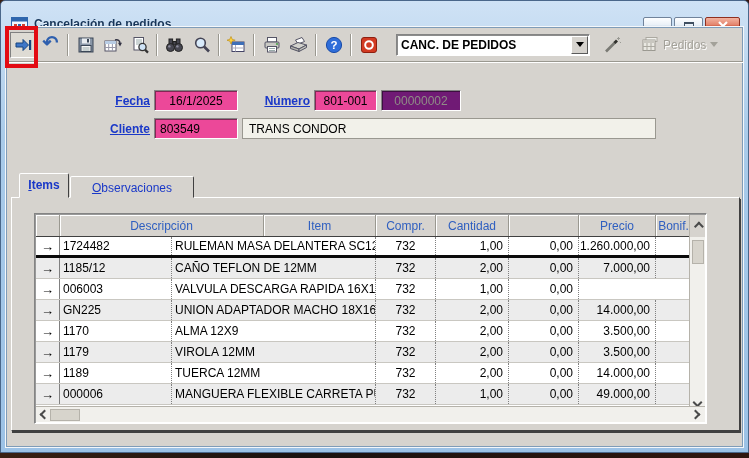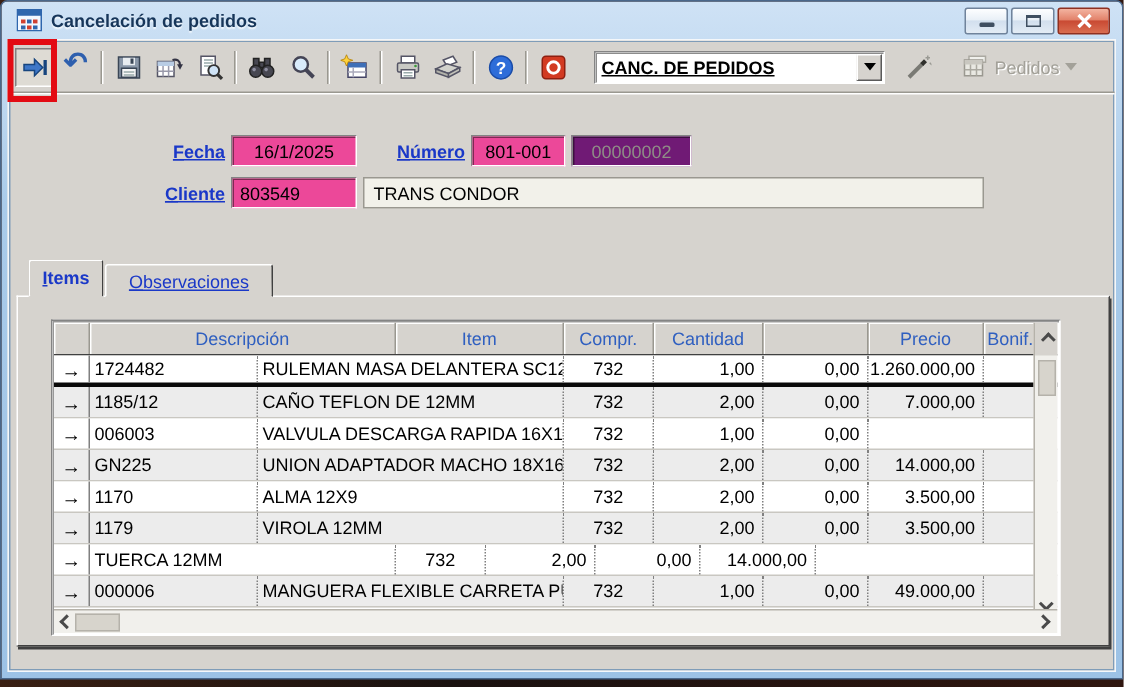--- a/index.html
+++ b/index.html
@@ -2,21 +2,21 @@
 <html><head>
 <meta charset="utf-8">
 <style>
   * { box-sizing: border-box; margin: 0; padding: 0; }
   html,body { width:749px; height:458px; overflow:hidden; }
   body { font-family:"Liberation Sans", sans-serif; background:linear-gradient(90deg,#3a2013,#1a1210 40%,#30160f); position:relative; }
 
   
   .frame { position:absolute; left:0; top:0; width:749px; height:453px;
     background:linear-gradient(#cfe2f5,#a9cbea 30%,#9cc2e6); border:1px solid #4a678a; border-radius:5px 5px 0 0; }
-  .titlebar { position:absolute; left:0; right:0; top:0; height:25px; display:flex; align-items:center; padding:0 8px; }
+  .titlebar { position:absolute; left:0; right:0; top:0; height:25px; display:flex; align-items:flex-start; padding:16px 8px; }
   .title-icon { width:17px; height:15px; margin:0 6px 0 2px; flex:0 0 auto; }
   .title-text { font-size:12px; font-weight:bold; color:#17365a; text-shadow:0 1px 1px rgba(255,255,255,.8); }
   .caption-btns { margin-left:auto; display:flex; gap:2px; }
   .cap { width:29px; height:18px; border:1px solid #70839b; border-radius:2px;
     background:linear-gradient(#fdfeff,#e9f0f7 45%,#d2dfee 50%,#e3ecf5); display:flex; align-items:center; justify-content:center; }
   .cap.close { width:35px; background:linear-gradient(#f3b3a0,#e2826a 45%,#c94a33 50%,#d96d50); border-color:#8f3020; }
   .glyph-min { width:10px; height:3px; background:#3f4f61; border-radius:1px; margin-top:6px; }
   .glyph-max { width:10px; height:8px; border:1px solid #3f4f61; border-top:2px solid #3f4f61; background:transparent; }
 
   .content { position:absolute; left:4px; right:4px; top:25px; bottom:4px; background:#d6d3ce;
@@ -24,21 +24,21 @@
 
   
   .toolbar { position:relative; height:34px; display:flex; align-items:center; padding:0 4px;
     border-bottom:1px solid #9a9890; box-shadow:0 1px 0 #ffffff; }
   .tb-btn { width:27px; height:26px; display:flex; align-items:center; justify-content:center; border:1px solid transparent; flex:0 0 auto; }
   .tb-btn.pressed { border-color:#808080 #ffffff #ffffff #808080; background:#dedbd4; }
   .tb-sep { width:2px; height:22px; border-left:1px solid #9a9890; border-right:1px solid #ffffff; margin:0 3px; flex:0 0 auto; }
   .glyph-undo { font-size:19px; font-weight:bold; color:#2e5fae; line-height:1; transform:translateY(-2px); }
   .combo { margin-left:14px; width:194px; height:22px; background:#fff; display:flex; align-items:center;
     border:1px solid; border-color:#848484 #fff #fff #848484; box-shadow:inset 1px 1px 0 rgba(0,0,0,.45); flex:0 0 auto; }
-  .combo-text { flex:1; font-size:12px; font-weight:bold; color:#000; padding:0 4px; white-space:nowrap; overflow:hidden;text-decoration:underline; }
+  .combo-text { flex:1; font-size:12px; font-weight:bold; color:#000; padding:0 4px; white-space:nowrap; overflow:hidden; }
   .combo-btn { width:17px; height:18px; margin-right:1px; background:#d6d3ce; border:1px solid; border-color:#fff #5a5a5a #5a5a5a #fff;
     display:flex; align-items:center; justify-content:center; }
   .tri-down { width:0; height:0; border-left:4px solid transparent; border-right:4px solid transparent; border-top:5px solid #000; }
   .pedidos-btn { display:flex; align-items:center; gap:4px; margin-left:12px; height:24px; padding:0 4px; flex:0 0 auto; }
   .pedidos-label { font-size:12px; color:#a3a199; text-shadow:1px 1px 0 #fff; }
   .tri-down.disabled { border-top-color:#a3a199; }
 
   
   .annotation-box { position:absolute; left:-1px; top:-2px; width:33px; height:42px; border:4px solid #e30b13; z-index:50; pointer-events:none; }
 
@@ -272,21 +272,21 @@
 
     <div class="form-label" style="left:240px; top:67px; width:64px;">Número</div>
     <div class="field" style="left:308px; top:63px; width:63px;">801-001</div>
     <div class="field disabled" style="left:375px; top:63px; width:80px;">00000002</div>
 
     <div class="form-label" style="left:92px; top:95px; width:52px;">Cliente</div>
     <div class="field left" style="left:148px; top:91px; width:84px;">803549</div>
     <div class="field flat" style="left:236px; top:91px; width:414px;">TRANS CONDOR</div>
 
     <div class="tab active" style="left:13px; top:146px; width:50px; height:25px;">Items</div>
-    <div class="tab" style="left:64px; top:149px; width:112px; height:22px;text-decoration:underline;">Observaciones</div>
+    <div class="tab" style="left:64px; top:149px; width:124px; height:22px;">Observaciones</div>
 
     <div class="tabpage">
       <div class="grid">
         <div class="grid-inner">
           <div class="grid-header">
             <div class="h w-marker"></div>
             <div class="h w-desc">Descripción</div>
             <div class="h w-item">Item</div>
             <div class="h w-compr">Compr.</div>
             <div class="h w-cant">Cantidad</div>
@@ -357,20 +357,21 @@
                 <div class="c w-desc">VIROLA 12MM</div>
                 <div class="c w-compr c-center">732</div>
                 <div class="c w-cant c-num">2,00</div>
                 <div class="c w-c5 c-num">0,00</div>
                 <div class="c w-precio c-num">3.500,00</div>
                 <div class="c w-bonif" style="border-right:none;"></div>
               </div>
 
               <div class="grid-row">
                 <div class="c w-marker c-marker">→</div>
+                <div class="c w-item">1189</div>
                 <div class="c w-desc">TUERCA 12MM</div>
                 <div class="c w-compr c-center">732</div>
                 <div class="c w-cant c-num">2,00</div>
                 <div class="c w-c5 c-num">0,00</div>
                 <div class="c w-precio c-num">14.000,00</div>
                 <div class="c w-bonif" style="border-right:none;"></div>
               </div>
 
               <div class="grid-row">
                 <div class="c w-marker c-marker">→</div>

